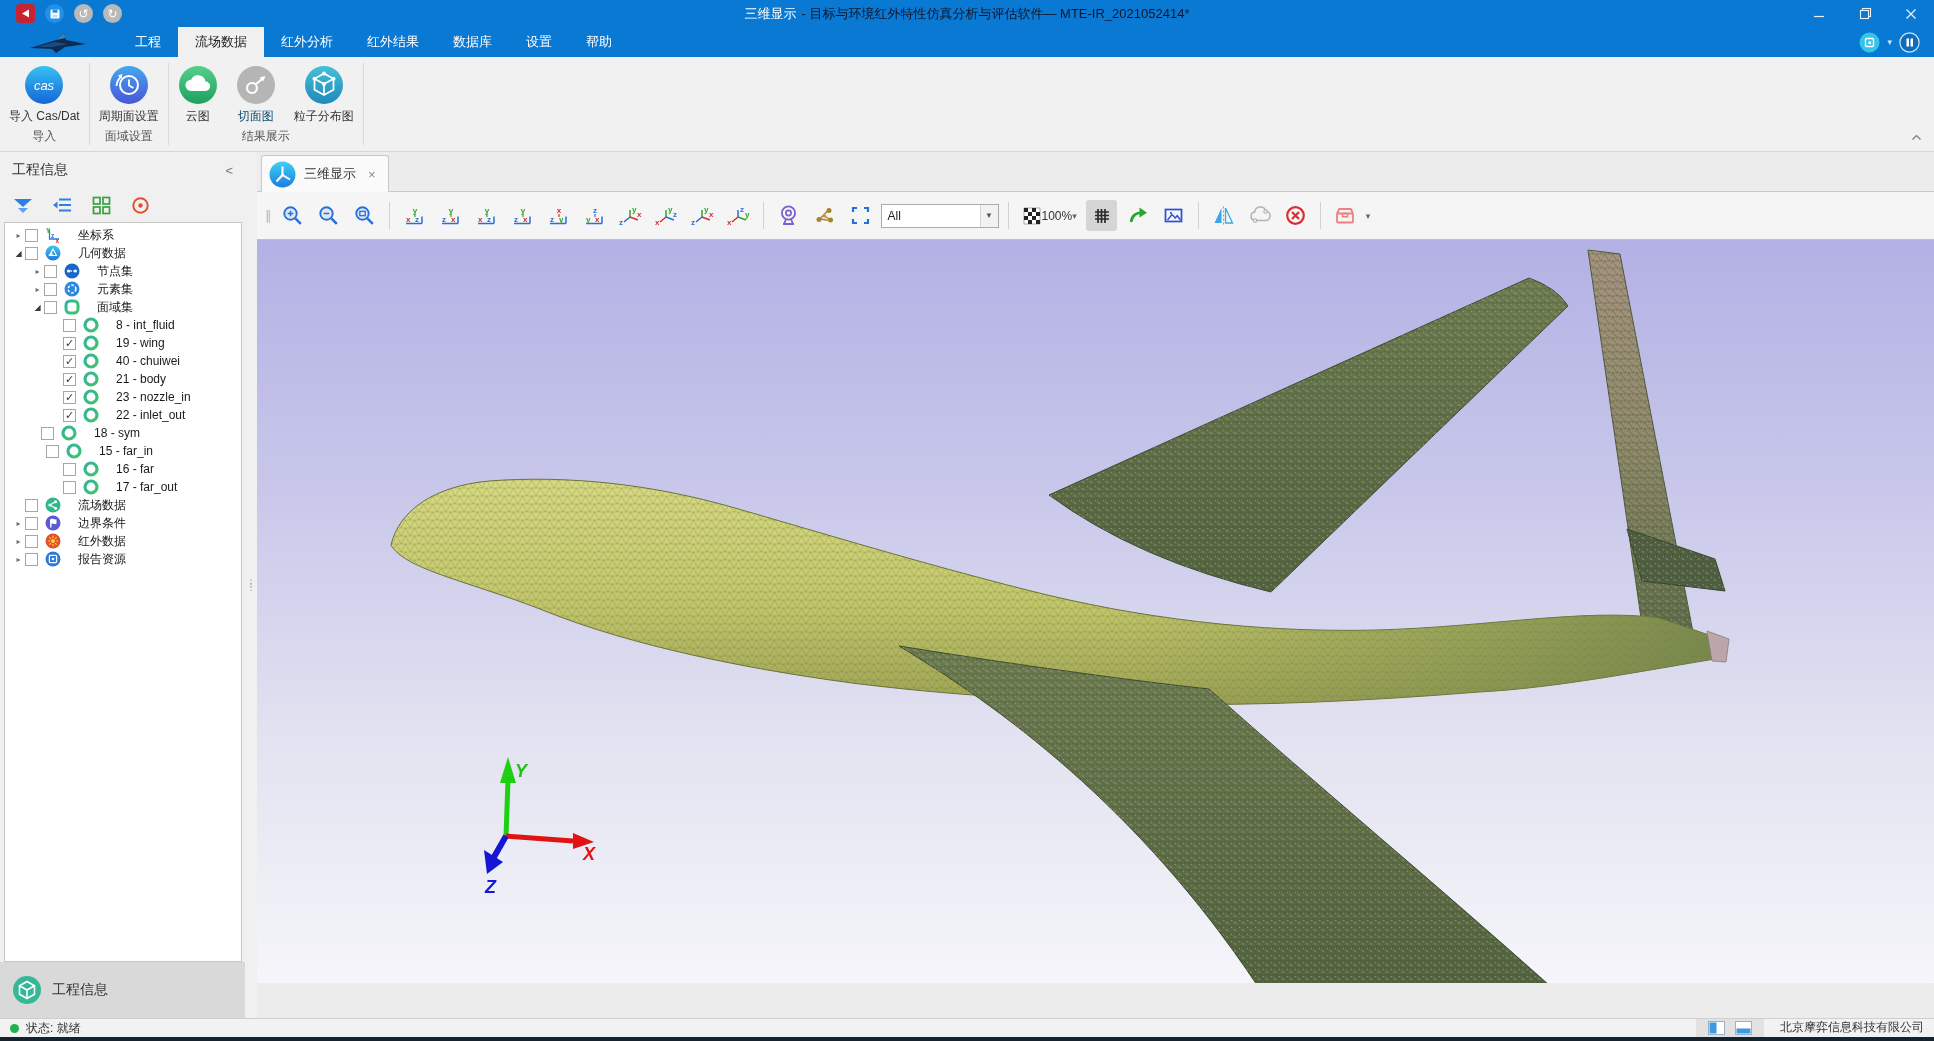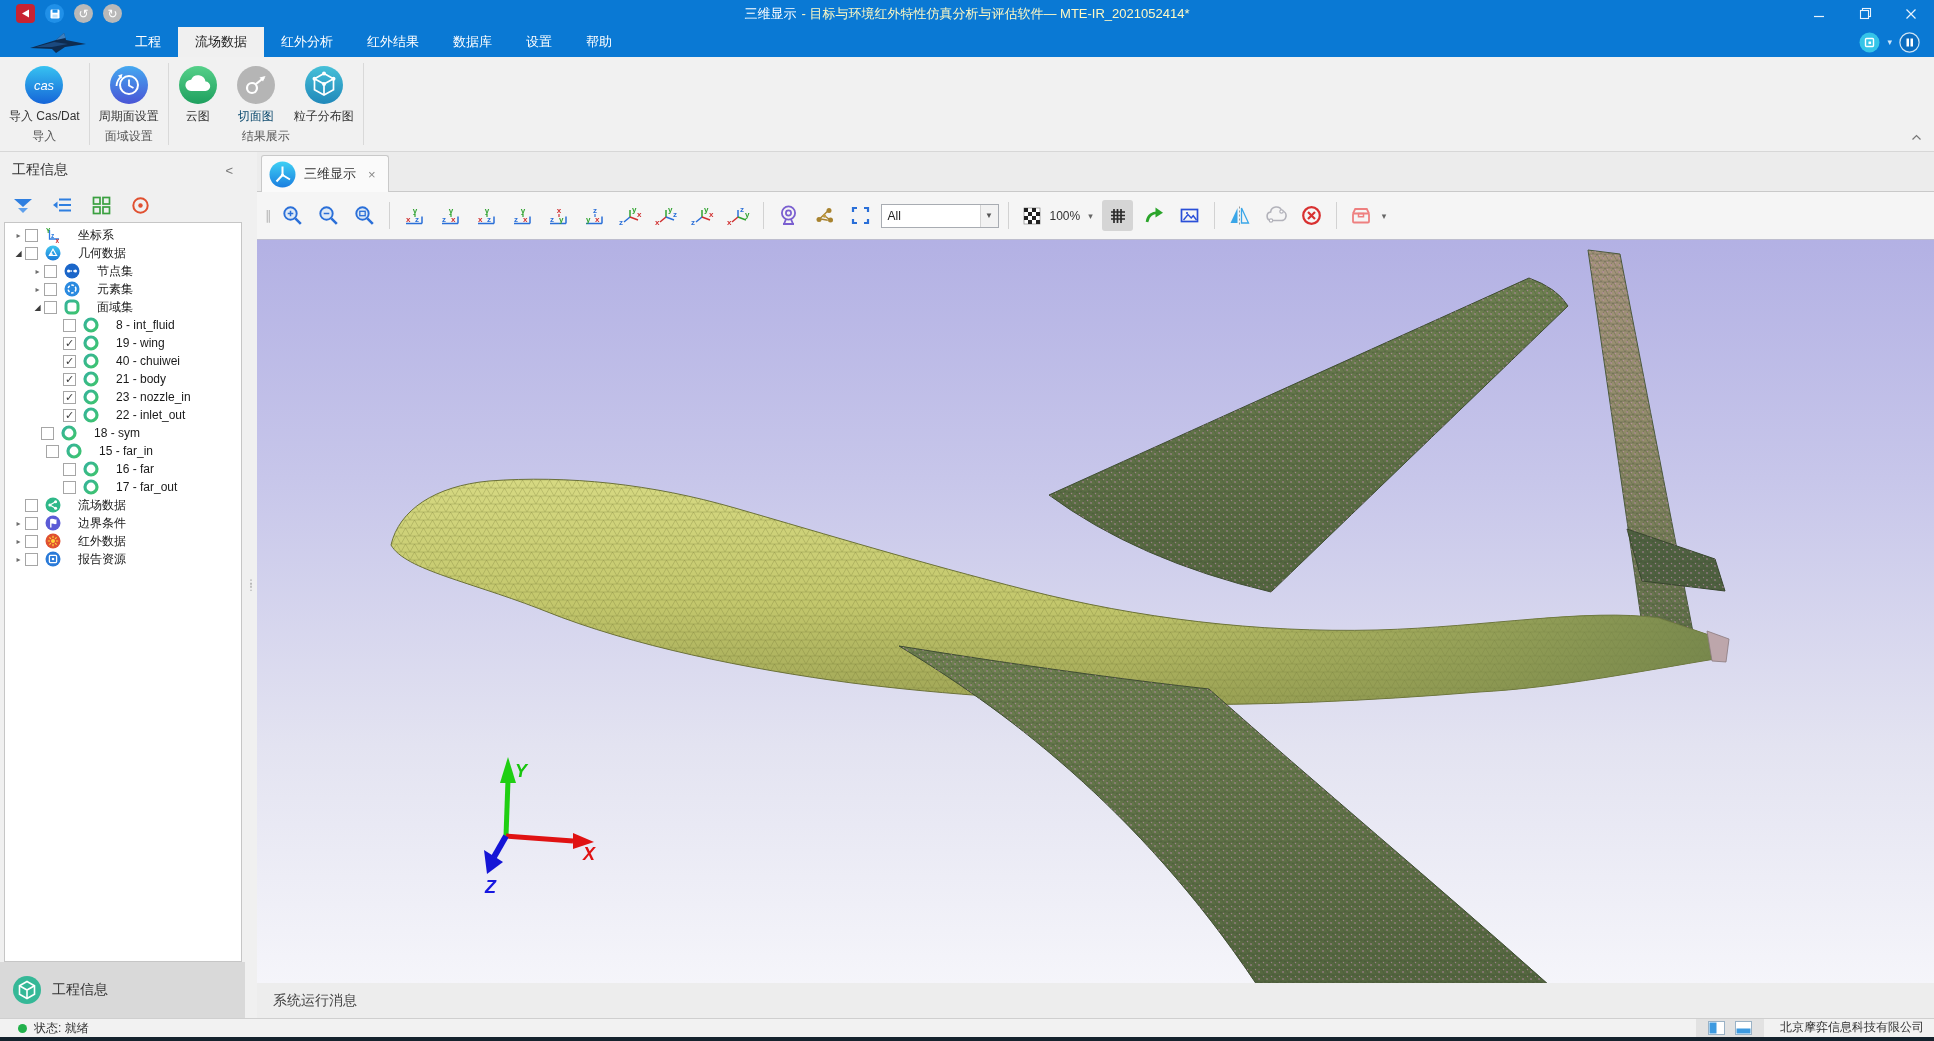--- a/index.html
+++ b/index.html
@@ -8,21 +8,21 @@
 
 
 #titlebar{position:absolute;left:0;top:0;right:0;height:27px;background:#0a79d4;display:flex;align-items:center;color:#fff;}
 .qat{display:flex;gap:10px;align-items:center;padding-left:16px;}
 .qbtn{width:19px;height:19px;border-radius:50%;display:flex;align-items:center;justify-content:center;flex:none;}
 .qbtn.logo{border-radius:4px;background:#c82332;color:#fff;font-size:9px;}
 .qbtn.save{background:#2090e8;}
 .qbtn.grey{background:#b9b9b9;color:#fff;font-size:12px;line-height:1;}
 #titlebar .title{position:absolute;left:50%;transform:translateX(-50%);font-size:13px;white-space:nowrap;}
 .title .doc{color:#ffffff;}
-.title .suffix{color:#fef9c3;margin-left:5px;}
+.title .suffix{color:#0f172a;margin-left:5px;}
 .winbtns{margin-left:auto;display:flex;height:27px;}
 .winbtn{width:46px;height:27px;display:flex;align-items:center;justify-content:center;color:#e8f2fc;font-size:13px;}
 
 
 #menubar{position:absolute;left:0;top:27px;right:0;height:30px;background:#0a79d4;display:flex;align-items:stretch;}
 #applogo{width:118px;display:flex;align-items:center;justify-content:center;}
 .menu-item{padding:0 17px;line-height:30px;color:#fff;font-size:13px;white-space:nowrap;}
 .menu-item.active{background:#f0f0f0;color:#222;}
 #menubar-right{margin-left:auto;display:flex;align-items:center;gap:7px;padding-right:14px;}
 .mcaret{color:#cfe6fa;font-size:9px;}
@@ -62,28 +62,28 @@
 .tab{height:37px;background:#fafafa;border:1px solid #c9c9c9;border-bottom:none;display:flex;align-items:center;gap:8px;padding:0 12px 0 7px;font-size:13px;color:#333;border-radius:3px 3px 0 0;margin-left:4px;position:relative;top:1px;}
 .tab .close{color:#8a8a8a;font-size:13px;margin-left:4px;}
 #vtoolbar{position:absolute;left:0;right:0;top:40px;height:48px;background:#f5f5f5;border-bottom:1px solid #bdbdce;display:flex;align-items:center;gap:5px;padding:0 6px;}
 .vtb{width:31px;height:31px;display:flex;align-items:center;justify-content:center;border-radius:3px;flex:none;}
 .vtb.pressed{background:#d5d5d5;}
 .vsep{width:1px;height:27px;background:#d2d2d2;margin:0 4px;flex:none;}
 .grip{color:#b5b5b5;font-size:13px;letter-spacing:-2px;margin:0 2px;}
 .combo{width:118px;height:24px;background:#fff;border:1px solid #a8acb2;display:flex;align-items:center;font-size:12px;color:#222;flex:none;}
 .combo .val{flex:1;padding-left:6px;}
 .combo .drop{width:18px;height:100%;border-left:1px solid #d4d4d4;background:#f2f2f2;display:flex;align-items:center;justify-content:center;color:#555;font-size:8px;}
-.opacity-ctl{display:flex;align-items:center;gap:8px;padding:0 4px;flex:none;font-size:12px;color:#333;}
+.opacity-ctl{display:flex;align-items:center;gap:0;padding:0 4px;flex:none;font-size:12px;color:#333;}
 .caret{color:#666;font-size:9px;}
 #viewport{position:absolute;left:0;right:0;top:88px;bottom:35px;background:linear-gradient(180deg,#b3b1e4 0%,#c7c6ea 32%,#e3e3f1 68%,#f5f5fa 100%);}
 #viewport svg.scene{position:absolute;left:0;top:0;}
 #messagebar{position:absolute;left:0;right:0;bottom:0;height:35px;background:#ededed;display:flex;align-items:center;padding:0 16px;font-size:14px;color:#444;}
 
 
-#statusbar{position:absolute;left:0;right:0;top:1018px;height:19px;background:#f2f2f2;border-top:1px solid #cfcfcf;display:flex;align-items:center;font-size:12px;color:#333;padding-left:18px;}
+#statusbar{position:absolute;left:0;right:0;top:1018px;height:19px;background:#f2f2f2;border-top:1px solid #cfcfcf;display:flex;align-items:center;font-size:12px;color:#333;padding-left:10px;}
 .sdot{width:9px;height:9px;border-radius:50%;background:#22b14c;margin-right:7px;}
 .sb-right{margin-left:auto;display:flex;height:100%;}
 .sb-icons{display:flex;align-items:center;gap:10px;background:#e2e2e2;height:100%;padding:0 12px;}
 .sb-company{padding:0 10px 0 16px;}
 #winedge{position:absolute;left:0;right:0;top:1037px;height:4px;background:#15232e;}
 </style>
 </head>
 <body>
 
 <div id="app">
@@ -880,23 +880,20 @@
           <line x1="249" y1="596" x2="316" y2="601" stroke="#e01212" stroke-width="5"></line>
           <polygon points="316,593 316,609 337,602" fill="#e01212"></polygon>
           <text x="326" y="620" fill="#e01212">X</text>
           <line x1="249" y1="596" x2="237" y2="617" stroke="#1515d6" stroke-width="6"></line>
           <polygon points="227,610 246,622 230,634" fill="#1515d6"></polygon>
           <text x="228" y="653" fill="#1717e0">Z</text>
         </g>
       </svg>
     </div>
 
-    <div id="messagebar">
-      <span>系统运行消息</span>
-    </div>
   </div>
 
   <div id="statusbar">
     <span class="sdot"></span>
     <span>状态: 就绪</span>
     <div class="sb-right">
       <div class="sb-icons">
         <svg width="17" height="14">
             <rect x="0.5" y="0.5" width="16" height="13" fill="#fff" stroke="#9ab2c6"></rect>
             <rect x="1.5" y="1.5" width="7" height="11" fill="#3d9ae0"></rect>

